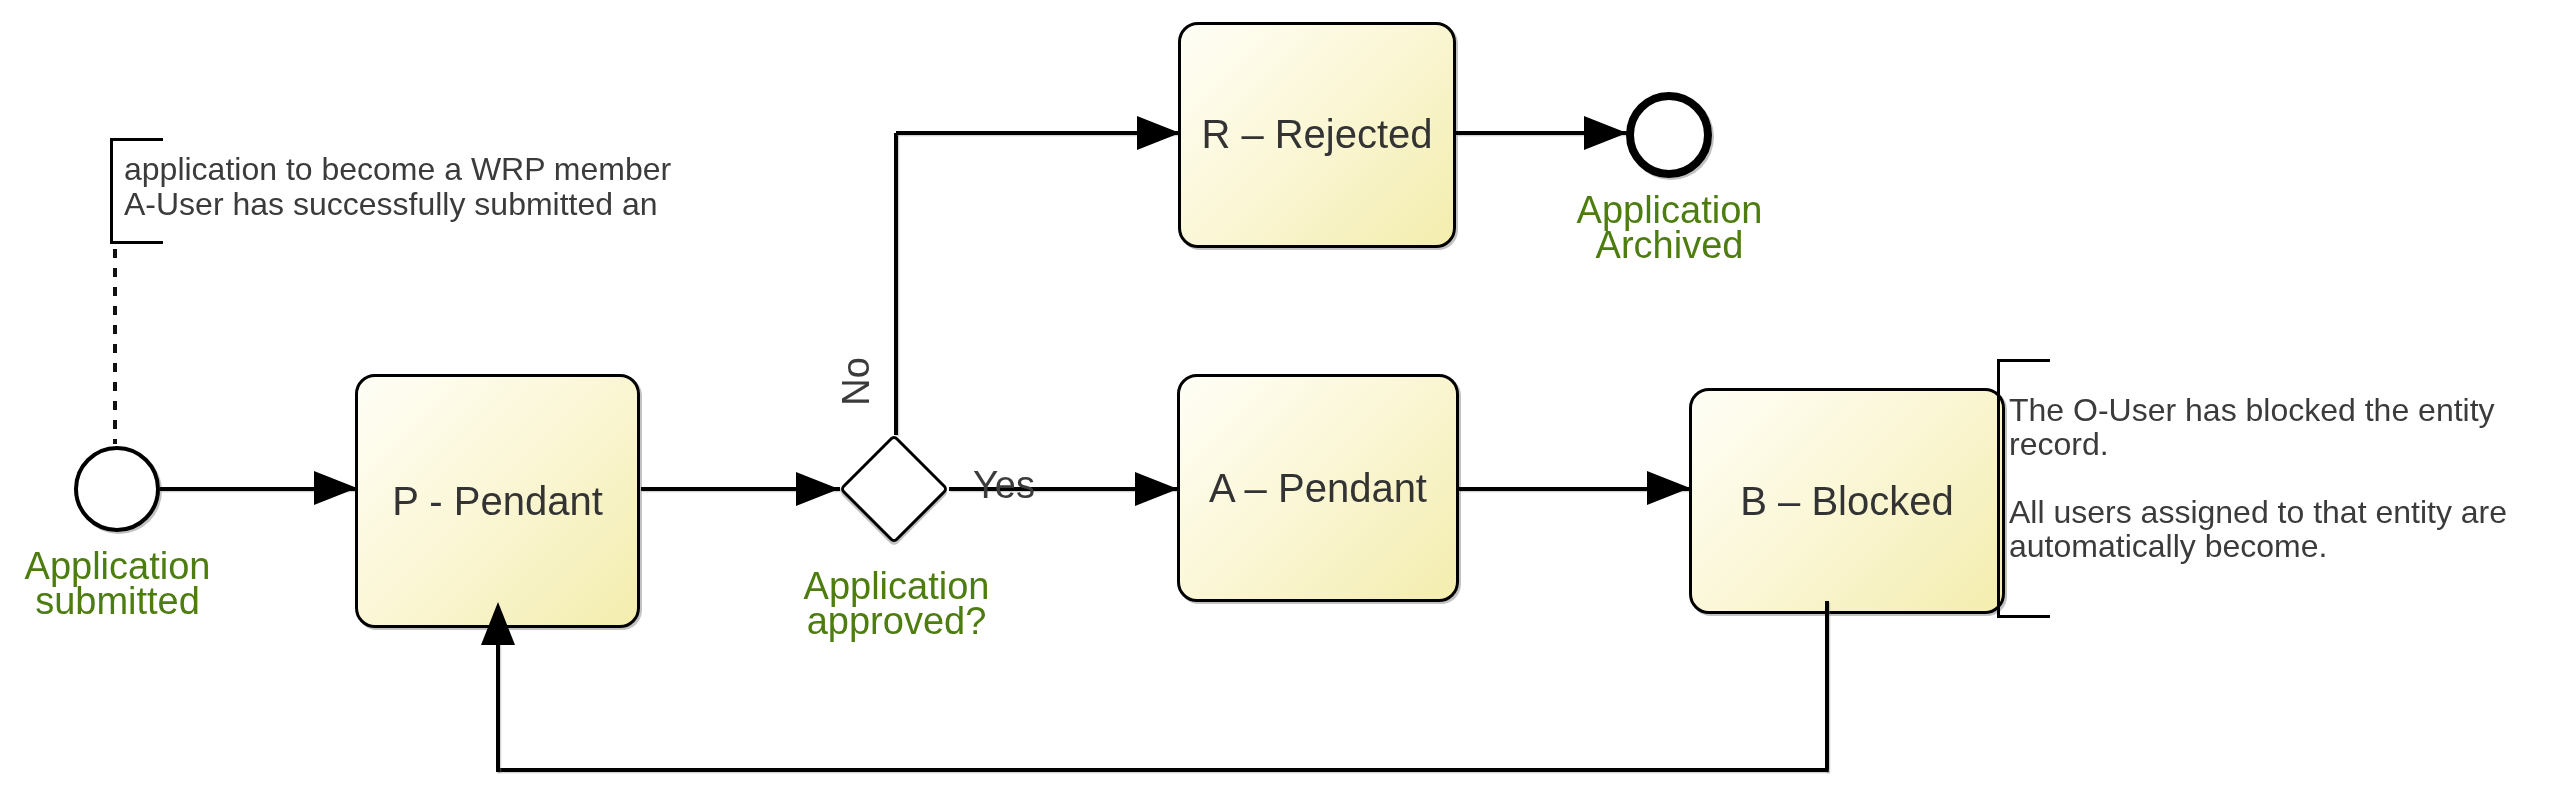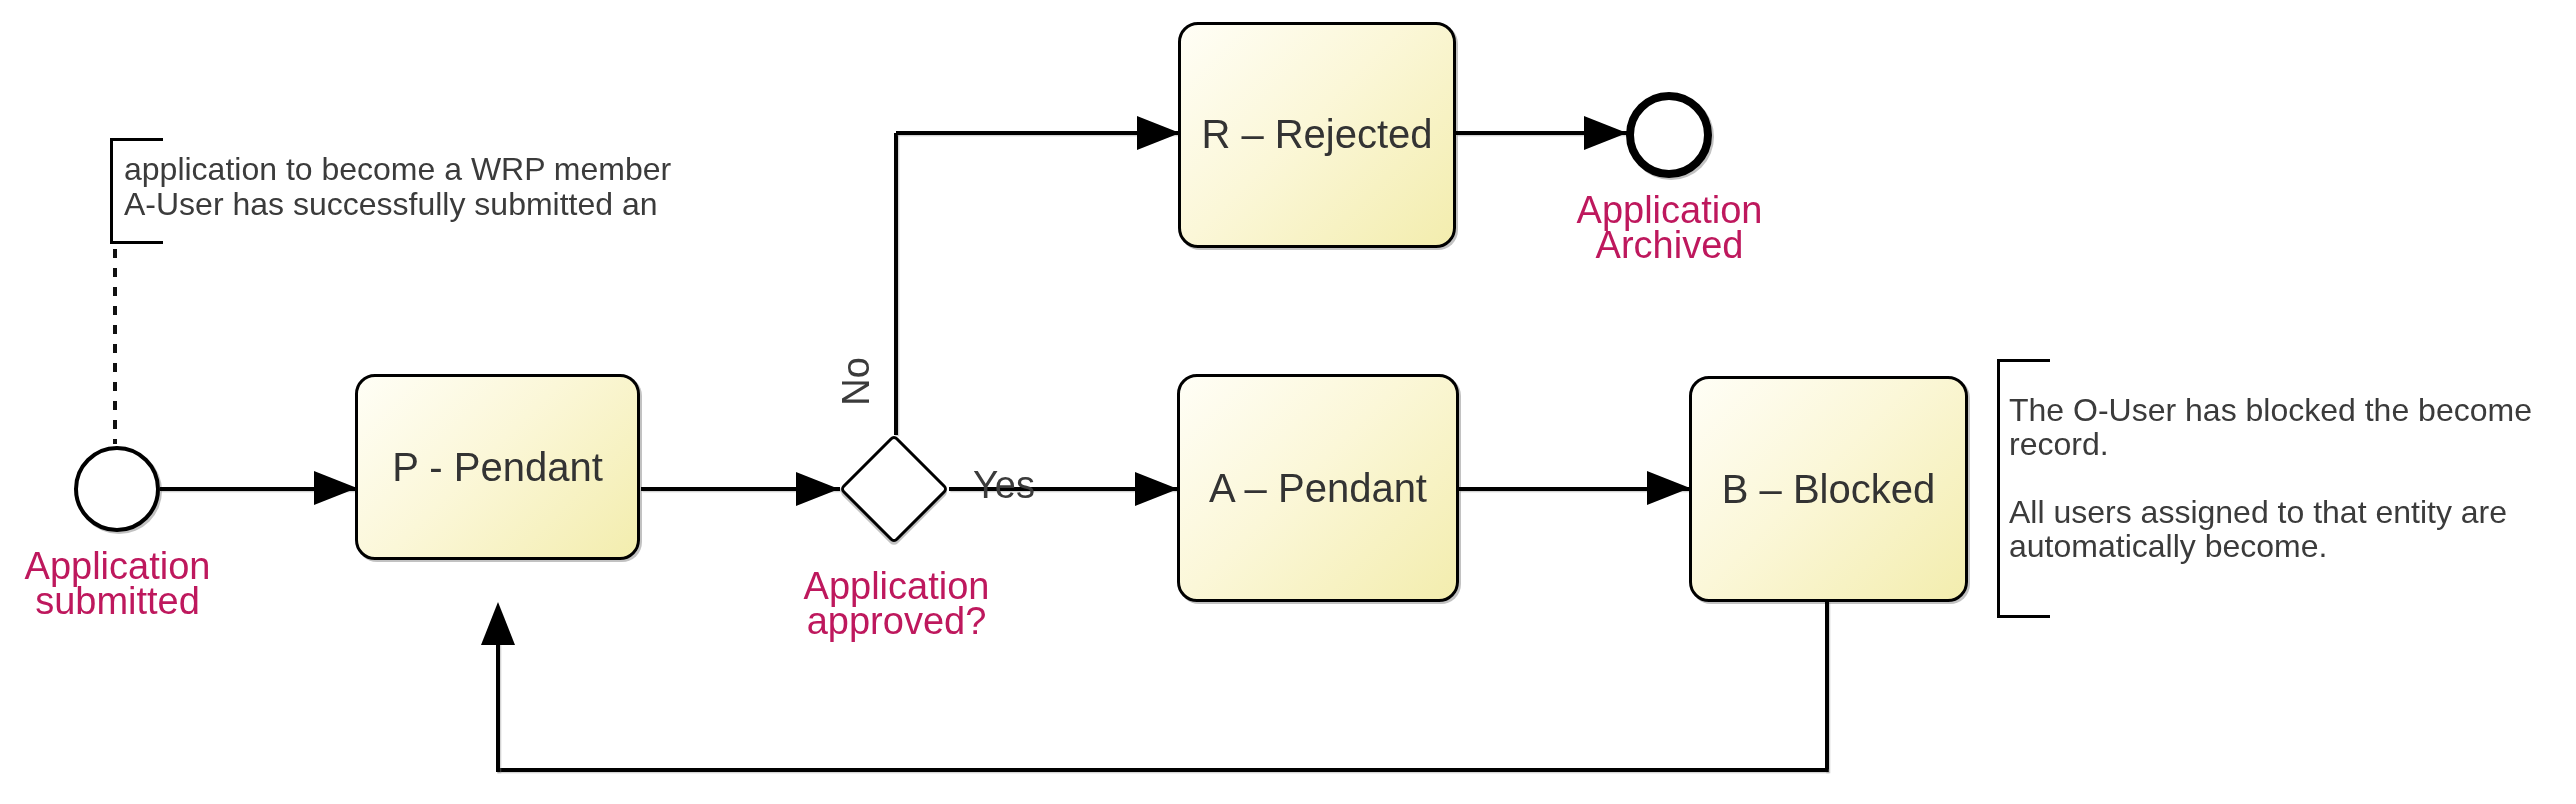--- a/index.html
+++ b/index.html
@@ -57,21 +57,21 @@
   }
   .bracket-left{left:110px;top:138px;height:106px;}
   .bracket-right{left:1997px;top:359px;height:259px;}
   
   .anno{position:absolute;font-size:32px;color:#3b3b3b;white-space:nowrap;}
   .anno-left{left:124px;top:152px;line-height:35px;}
   .anno-right{left:2009px;top:393px;line-height:34px;}
   .anno-right .gap{margin-top:34px;}
   .node-label{
     position:absolute;width:337px;text-align:center;
-    font-size:38px;line-height:35px;color:#be185d;
+    font-size:38px;line-height:35px;color:#4d7c0f;
   }
   .start-label{left:-51px;top:549px;}
   .end-label{left:1501px;top:193px;}
   .gw-label{left:728px;top:569px;}
   .edge-label{position:absolute;font-size:38px;color:#3b3b3b;white-space:nowrap;}
   .yes-label{left:973px;top:435px;margin-top:29px;}
   .no-label{
     left:815px;top:360px;width:83px;height:43px;
     display:flex;align-items:center;justify-content:center;
     transform:rotate(-90deg);
@@ -91,21 +91,21 @@
 
   <div class="event-circle start-circle"></div>
   <div class="node-label start-label">
     <div>Application</div>
     <div>submitted</div>
   </div>
 
   <div class="hline" style="left:160px;top:487px;width:197px;"></div>
   <div class="arr-r" style="left:314px;top:471px;"></div>
 
-  <div class="task" style="left:355px;top:374px;width:285px;height:186px;">
+  <div class="task" style="left:355px;top:374px;width:285px;height:254px;">
     <span>P - Pendant</span>
   </div>
 
   <div class="hline" style="left:641px;top:487px;width:199px;"></div>
   <div class="arr-r" style="left:796px;top:472px;"></div>
 
   <div class="diamond"></div>
   <div class="node-label gw-label">
     <div>Application</div>
     <div>approved?</div>
@@ -137,31 +137,31 @@
     <div>Archived</div>
   </div>
 
   <div class="task" style="left:1177px;top:374px;width:282px;height:228px;">
     <span>A – Pendant</span>
   </div>
 
   <div class="hline" style="left:1459px;top:487px;width:231px;"></div>
   <div class="arr-r" style="left:1647px;top:471px;"></div>
 
-  <div class="task" style="left:1689px;top:376px;width:279px;height:226px;">
+  <div class="task" style="left:1689px;top:388px;width:316px;height:226px;">
     <span>B – Blocked</span>
   </div>
 
   <div class="vline" style="left:1825px;top:601px;height:171px;"></div>
   <div class="hline" style="left:496px;top:768px;width:1332px;"></div>
   <div class="vline" style="left:496px;top:643px;height:129px;"></div>
   <div class="arr-u" style="left:481px;top:602px;"></div>
 
   <div class="bracket bracket-right"></div>
   <div class="anno anno-right">
-    <div>The O-User has blocked the become</div>
+    <div>The O-User has blocked the entity</div>
     <div>record.</div>
     <div class="gap">All users assigned to that entity are</div>
     <div>automatically become.</div>
   </div>
 
 </div>
 
 
 </body></html>

